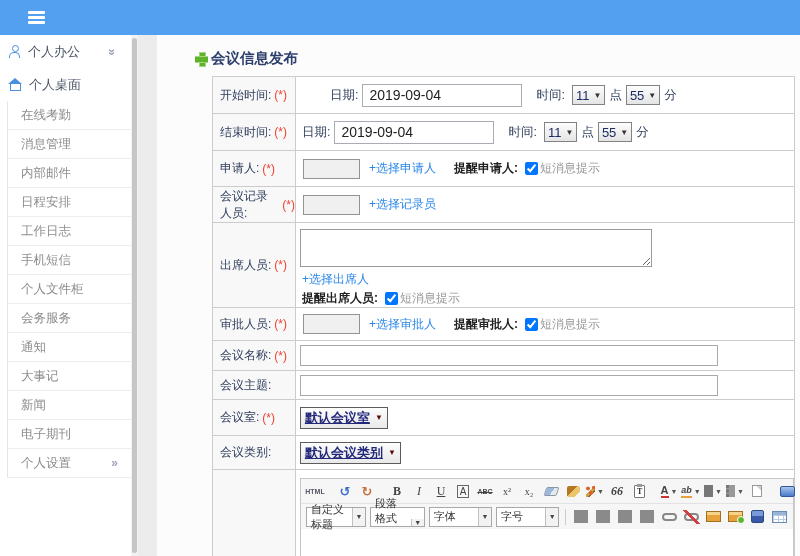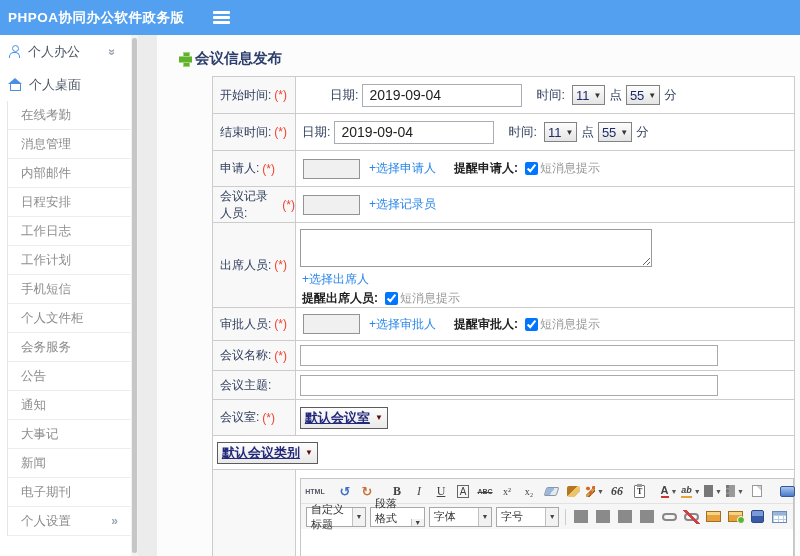--- a/index.html
+++ b/index.html
@@ -34,21 +34,21 @@
     border:1.5px solid #4a90e2; border-radius:50%; }
   .icon-user:after { content:""; position:absolute; left:1px; bottom:0; width:9px; height:5px;
     border:1.5px solid #4a90e2; border-bottom:none; border-radius:5px 5px 0 0; }
 
   .scroll-track { position:absolute; left:131px; top:35px; width:7px; bottom:0; background:#f2f2f2; }
   .scroll-thumb { position:absolute; left:1px; top:3px; width:5px; bottom:3px; background:#c6c6c6; border-radius:3px; }
   .gutter { position:absolute; left:138px; top:35px; width:19px; bottom:0; background:#ececec; }
 
   
   .main { position:absolute; left:157px; top:35px; right:0; bottom:0; background:#fcfcfc; }
-  .page-title { position:absolute; left:22px; top:14px; display:flex; align-items:center; }
+  .page-title { position:absolute; left:38px; top:14px; display:flex; align-items:center; }
   .icon-plus { width:13px; height:13px; position:relative; margin-right:3px; }
   .icon-plus:before { content:""; position:absolute; left:4px; top:0; width:5px; height:13px;
     background:#5fb32c; border:1px solid #a5d67d; }
   .icon-plus:after { content:""; position:absolute; left:0; top:4px; width:13px; height:5px;
     background:#5fb32c; border:1px solid #a5d67d; border-left:none; border-right:none; }
   .page-title .tt { font-size:14.5px; font-weight:bold; color:#2c3e6b; }
 
   .form-table { position:absolute; left:55px; top:41px; width:583px; border:1px solid #ccc; background:#fff; }
   .frow { display:flex; border-bottom:1px solid #ccc; }
   .frow:last-child { border-bottom:none; }
@@ -173,21 +173,20 @@
   .tb-dd .dd-arrow { width:13px; display:flex; align-items:center; justify-content:center;
     border-left:1px solid #c0c0c0; font-size:7px; color:#444; background:#f2f2f2; }
   .dd-heading-select { width:72px; } .dd-paragraph-select { width:66px;align-items:flex-end; }
   .dd-font-family-select { width:76px; } .dd-font-size-select { width:76px; }
   .edit-area { height:80px; background:#fff; }
 </style>
 </head>
 <body>
 
 <div class="header">
-  <span class="logo">PHPOA协同办公软件政务版</span>
   <span class="icon-menu">
       <i></i>
     </span>
 </div>
 
 <div class="sidebar" id="sidebar">
     <div class="sb-top">
       <span class="icon-user"></span>
       <span class="sb-label">个人办公</span>
       <span class="sb-chev down">»</span>
@@ -206,33 +205,27 @@
       <div class="sb-sub">
         <span>内部邮件</span>
       </div>
       <div class="sb-sub">
         <span>日程安排</span>
       </div>
       <div class="sb-sub">
         <span>工作日志</span>
       </div>
       <div class="sb-sub">
-        <span>工作计划</span>
-      </div>
-      <div class="sb-sub">
         <span>手机短信</span>
       </div>
       <div class="sb-sub">
         <span>个人文件柜</span>
       </div>
       <div class="sb-sub">
         <span>会务服务</span>
-      </div>
-      <div class="sb-sub">
-        <span>公告</span>
       </div>
       <div class="sb-sub">
         <span>通知</span>
       </div>
       <div class="sb-sub">
         <span>大事记</span>
       </div>
       <div class="sb-sub">
         <span>新闻</span>
       </div>
@@ -383,20 +376,23 @@
       </div>
       <div class="fcell-input">
         <span class="big-select">
           <span class="val">默认会议室</span>
             <span class="arr">▼</span>
           </span>
       </div>
     </div>
 
     <div class="frow" style="height:34px;">
+      <div class="fcell-label">
+        <span>会议类别:</span>
+      </div>
       <div class="fcell-input">
         <span class="big-select">
           <span class="val">默认会议类别</span>
             <span class="arr">▼</span>
           </span>
       </div>
     </div>
 
     <div class="frow" style="height:150px;border-bottom:none;">
       <div class="fcell-label"></div>

